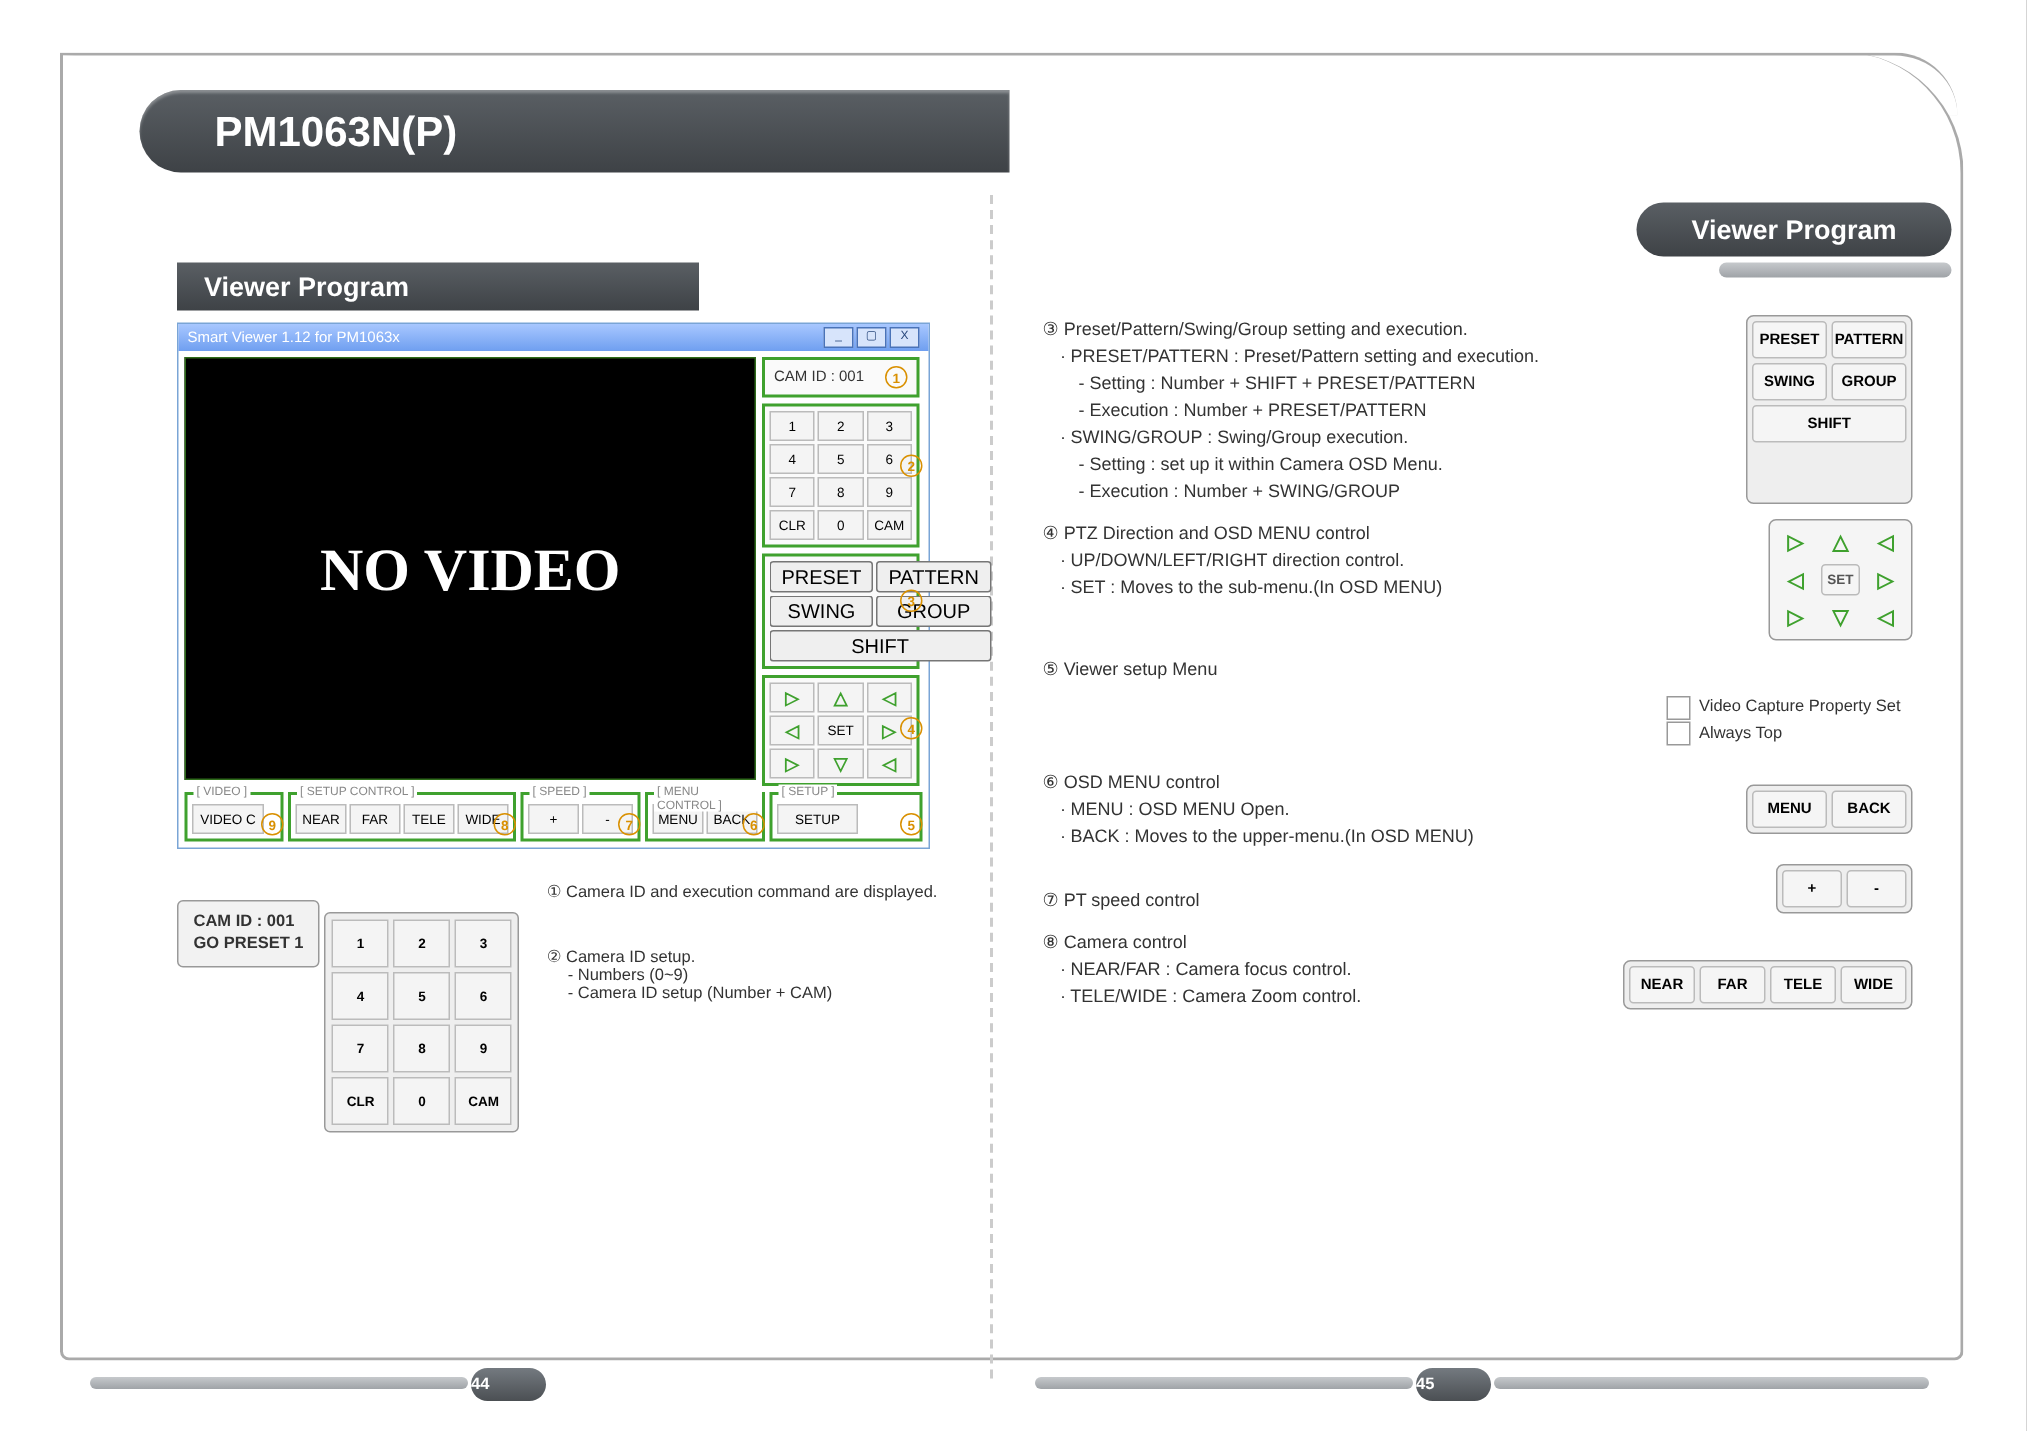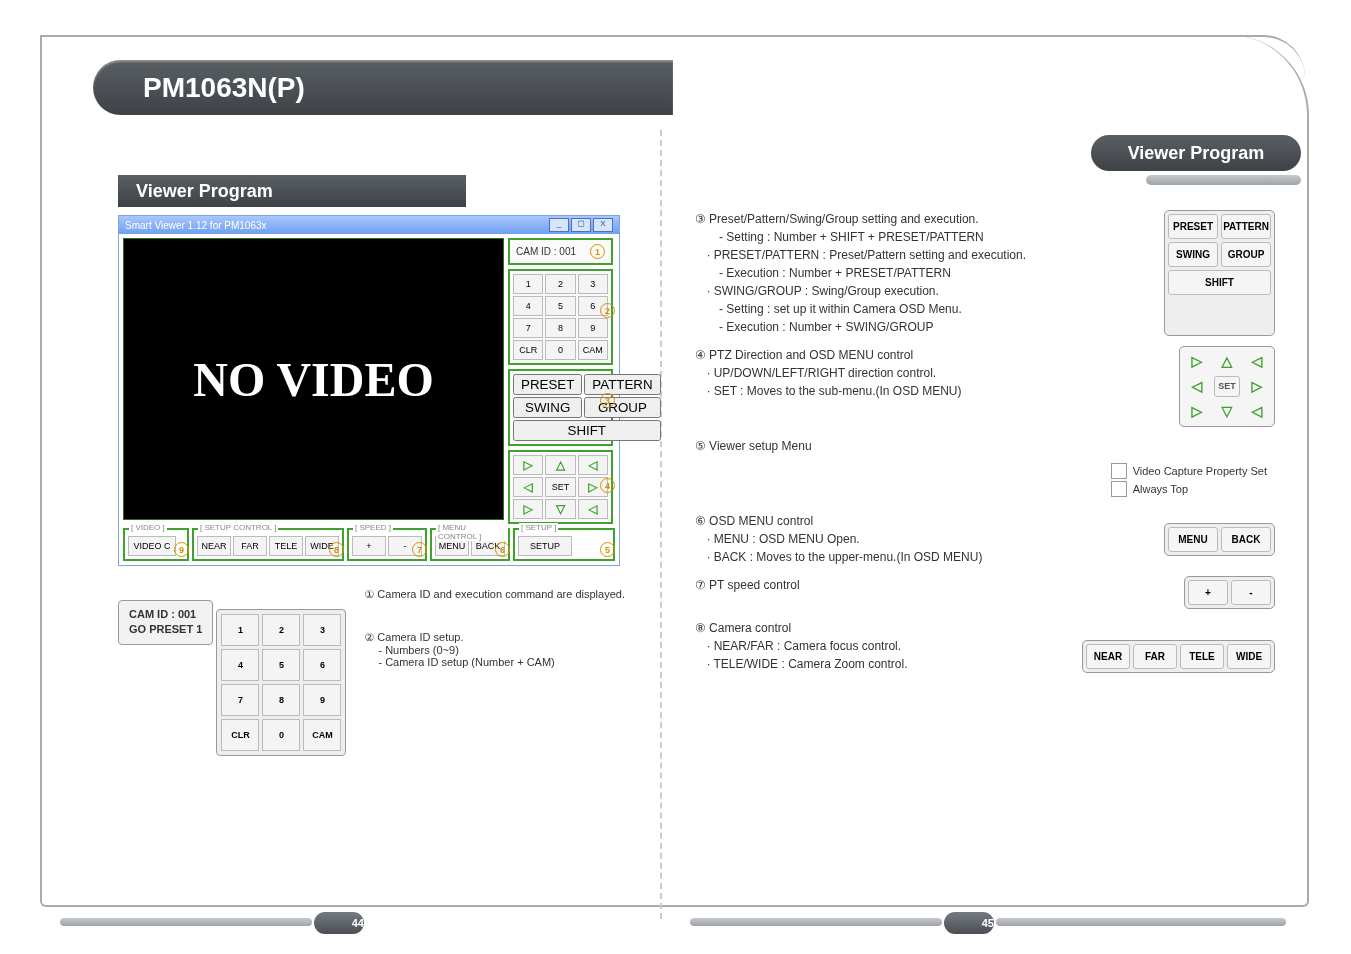--- a/index.html
+++ b/index.html
@@ -9,21 +9,21 @@
 .right-viewer{position:absolute;right:50px;top:135px;width:210px;height:36px;background:linear-gradient(#5a5f64,#3e4246);border-radius:18px;color:#fff;font-weight:bold;font-size:18px;text-align:center;line-height:36px}
 .right-viewer-bar{position:absolute;right:50px;top:175px;width:155px;height:10px;border-radius:6px;background:linear-gradient(#c6c9cc,#9fa3a7)}
 .left-viewer{position:absolute;left:118px;top:175px;width:330px;height:32px;background:linear-gradient(#5a5f64,#3e4246);color:#fff;font-weight:bold;font-size:18px;line-height:32px;padding-left:18px}
 .left-col{position:absolute;left:118px;top:207px;width:510px}
 .right-col{position:absolute;left:695px;top:200px;width:580px}
 .app-window{border:1px solid #7aa5d6;background:#fff;width:500px;margin-top:8px}
 .titlebar{background:linear-gradient(#a8c7ff,#6f9ff0);color:#fff;font-size:10px;padding:2px 6px;display:flex;justify-content:space-between;align-items:center}
 .titlebar .wbtns{display:flex;gap:2px}
 .titlebar .wbtn{width:18px;height:12px;background:#d7e4fb;border:1px solid #4a73b8;font-size:8px;text-align:center;line-height:10px;color:#2b4a7e}
 .app-body{display:flex}
-.video{flex:1;background:#000;color:#fff;font-family:"Times New Roman",serif;font-weight:bold;font-size:48px;display:flex;align-items:center;justify-content:center;height:280px;border:1px solid #2e6b1a;margin:4px}
+.video{flex:1;background:#000;color:#fff;font-family:"Times New Roman",serif;font-weight:bold;font-size:40px;display:flex;align-items:center;justify-content:center;height:280px;border:1px solid #2e6b1a;margin:4px}
 .side{width:105px;display:flex;flex-direction:column;gap:4px;padding:4px 6px 0 0}
 .panel{border:2px solid #3fa12e;background:#fafafa;padding:3px;position:relative}
 .camid{font-size:10px;padding:4px 6px;display:flex;justify-content:space-between;align-items:center}
 .marker{display:inline-flex;width:13px;height:13px;border:1.5px solid #d99000;border-radius:50%;color:#d99000;font-size:9px;font-weight:bold;align-items:center;justify-content:center}
 .ngrid{display:grid;grid-template-columns:repeat(3,1fr);gap:2px}
 .ngrid button,.ktbl button,.btnrow button{background:#f4f4f4;border:1px solid #bbb;font-size:9px;padding:4px 0;cursor:pointer}
 .pp{display:grid;grid-template-columns:1fr 1fr;gap:2px}
 .pp .shift{grid-column:1/3}
 .dir{display:grid;grid-template-columns:repeat(3,1fr);gap:2px}
 .dir .tri{color:#3fa12e;font-size:12px;font-weight:bold}
@@ -39,23 +39,23 @@
 .ktbl button{font-weight:bold;height:32px}
 .sec{margin:10px 0;font-size:12px;line-height:1.5}
 .rbox{border:1px solid #999;border-radius:5px;background:#eee;padding:3px;display:inline-block}
 .rbox .rrow{display:flex;gap:3px}
 .rbox button{background:#f5f5f5;border:1px solid #bbb;border-radius:3px;font-size:10px;font-weight:bold;padding:6px 0;width:50px;cursor:pointer}
 .rbox .full{width:103px}
 .dirbox{border:1px solid #999;border-radius:5px;background:#f5f5f5;padding:4px;display:inline-grid;grid-template-columns:repeat(3,26px);gap:4px}
 .dirbox span{text-align:center;font-size:14px;color:#3fa12e;font-weight:bold}
 .dirbox .set{font-size:9px;color:#555;border:1px solid #bbb;border-radius:3px;line-height:18px}
 .menu-lines{border:0;padding:4px 8px;font-size:11px;line-height:1.6}
-.menu-lines .mi{display:flex;align-items:flex-start;gap:6px;color:#333}
+.menu-lines .mi{display:flex;align-items:center;gap:6px;color:#333}
 .menu-lines .mi .ic{width:14px;height:14px;border:1px solid #999;display:inline-block}
-.pagenum{position:absolute;bottom:20px;width:50px;height:22px;background:linear-gradient(#747a80,#4b4f53);border-radius:12px;color:#fff;text-align:right;line-height:22px;font-weight:bold}
+.pagenum{position:absolute;bottom:20px;width:50px;height:22px;background:linear-gradient(#747a80,#4b4f53);border-radius:12px;color:#fff;text-align:left;line-height:22px;font-weight:bold}
 .pagebar{position:absolute;bottom:28px;height:8px;border-radius:4px;background:linear-gradient(#c6c9cc,#9fa3a7)}
 .divider{position:absolute;left:660px;top:130px;bottom:35px;border-left:2px dashed #ccc}
 </style>
 </head>
 <body>
 
 <div class="frame"></div>
 <div class="topbar"></div>
 <div class="model-pill">PM1063N(P)</div>
 
@@ -200,22 +200,22 @@
       <div style="padding-left:14px">- Camera ID setup (Number + CAM)</div>
     </div>
   </div>
 </div>
 
 <div class="right-col">
 
   <div class="sec" style="display:flex;gap:24px">
     <div style="flex:1">
       <div>③ Preset/Pattern/Swing/Group setting and execution.</div>
+      <div style="padding-left:12px">∙ PRESET/PATTERN : Preset/Pattern setting and execution.</div>
       <div style="padding-left:24px">- Setting : Number + SHIFT + PRESET/PATTERN</div>
-      <div style="padding-left:12px">∙ PRESET/PATTERN : Preset/Pattern setting and execution.</div>
       <div style="padding-left:24px">- Execution : Number + PRESET/PATTERN</div>
       <div style="padding-left:12px">∙ SWING/GROUP : Swing/Group execution.</div>
       <div style="padding-left:24px">- Setting : set up it within Camera OSD Menu.</div>
       <div style="padding-left:24px">- Execution : Number + SWING/GROUP</div>
     </div>
     <div class="rbox">
       <div class="rrow">
           <button>PRESET</button>
           <button>PATTERN</button>
         </div>
@@ -271,21 +271,21 @@
       <div style="padding-left:12px">∙ BACK  : Moves to the upper-menu.(In OSD MENU)</div>
     </div>
     <div class="rbox">
       <div class="rrow">
           <button>MENU</button>
           <button>BACK</button>
         </div>
     </div>
   </div>
 
-  <div class="sec" style="display:flex;gap:25px;align-items:flex-start">
+  <div class="sec" style="display:flex;gap:25px;align-items:flex-end">
     <div style="flex:1">⑦ PT speed control</div>
     <div class="rbox">
       <div class="rrow">
           <button style="width:40px">+</button>
           <button style="width:40px">-</button>
         </div>
     </div>
   </div>
 
   <div class="sec" style="display:flex;gap:12px;align-items:flex-end">

